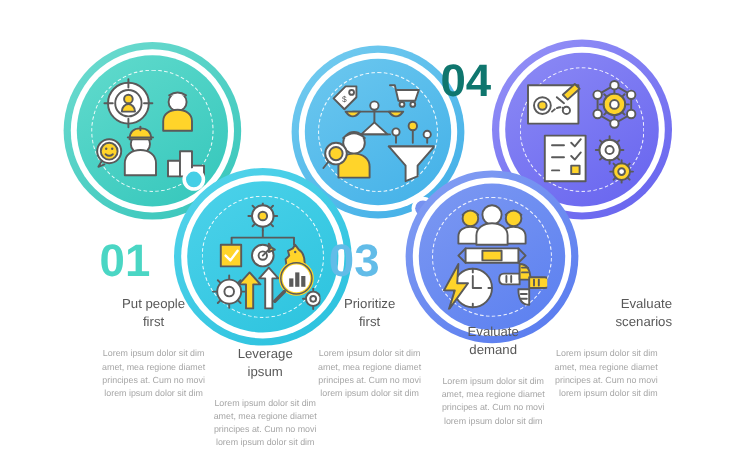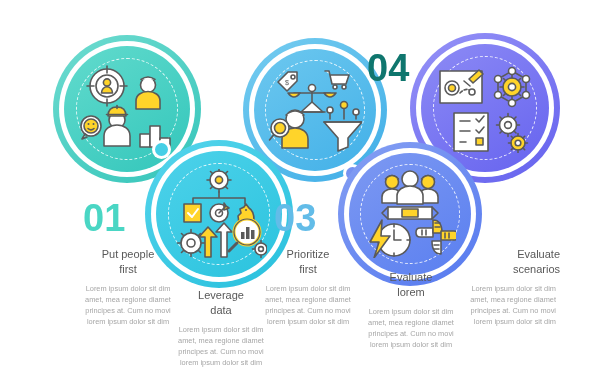--- a/index.html
+++ b/index.html
@@ -94,21 +94,21 @@
     line-height: 1.35;
     font-family: "Liberation Sans", sans-serif;
     margin: 0 0 6px 0;
     font-weight: normal;
   }
   .step-body {
     font-size: 7.4px;
     color: #a6a6a6;
     line-height: 1.52;
     font-family: "Liberation Sans", sans-serif;
-    margin: 4px;
+    margin: 12px;
   }
 </style>
 </head>
 <body>
 
 <div id="infographic">
 
   <div class="step-circle" style="left:53px; top:35px; width:148px; height:148px;">
     <div class="ring-outer" style="background:linear-gradient(145deg,#6fdcd0,#35c5ba);"></div>
     <div class="ring-inner" style="left:6px; top:6px; right:6px; bottom:6px;"></div>
@@ -373,37 +373,37 @@
     <div class="step-title">
       <span>Put people</span><br>
       <span>first</span>
     </div>
     <p class="step-body">Lorem ipsum dolor sit dim amet, mea regione diamet principes at. Cum no movi lorem ipsum dolor sit dim</p>
   </div>
 
   <div class="step-text" style="left:165px; top:288px; text-align:center;">
     <div class="step-title">
       <span>Leverage</span><br>
-      <span>data</span>
+      <span>ipsum</span>
     </div>
     <p class="step-body">Lorem ipsum dolor sit dim amet, mea regione diamet principes at. Cum no movi lorem ipsum dolor sit dim</p>
   </div>
 
   <div class="step-text" style="left:252px; top:247px; text-align:center;">
     <div class="step-title">
       <span>Prioritize</span><br>
       <span>first</span>
     </div>
     <p class="step-body">Lorem ipsum dolor sit dim amet, mea regione diamet principes at. Cum no movi lorem ipsum dolor sit dim</p>
   </div>
 
   <div class="step-text" style="left:355px; top:270px; text-align:center;">
     <div class="step-title">
       <span>Evaluate</span><br>
-      <span>lorem</span>
+      <span>demand</span>
     </div>
     <p class="step-body">Lorem ipsum dolor sit dim amet, mea regione diamet principes at. Cum no movi lorem ipsum dolor sit dim</p>
   </div>
 
   <div class="step-text" style="left:448px; top:247px; text-align:right;">
     <div class="step-title">
       <span>Evaluate</span><br>
       <span>scenarios</span>
     </div>
     <p class="step-body">Lorem ipsum dolor sit dim amet, mea regione diamet principes at. Cum no movi lorem ipsum dolor sit dim</p>

